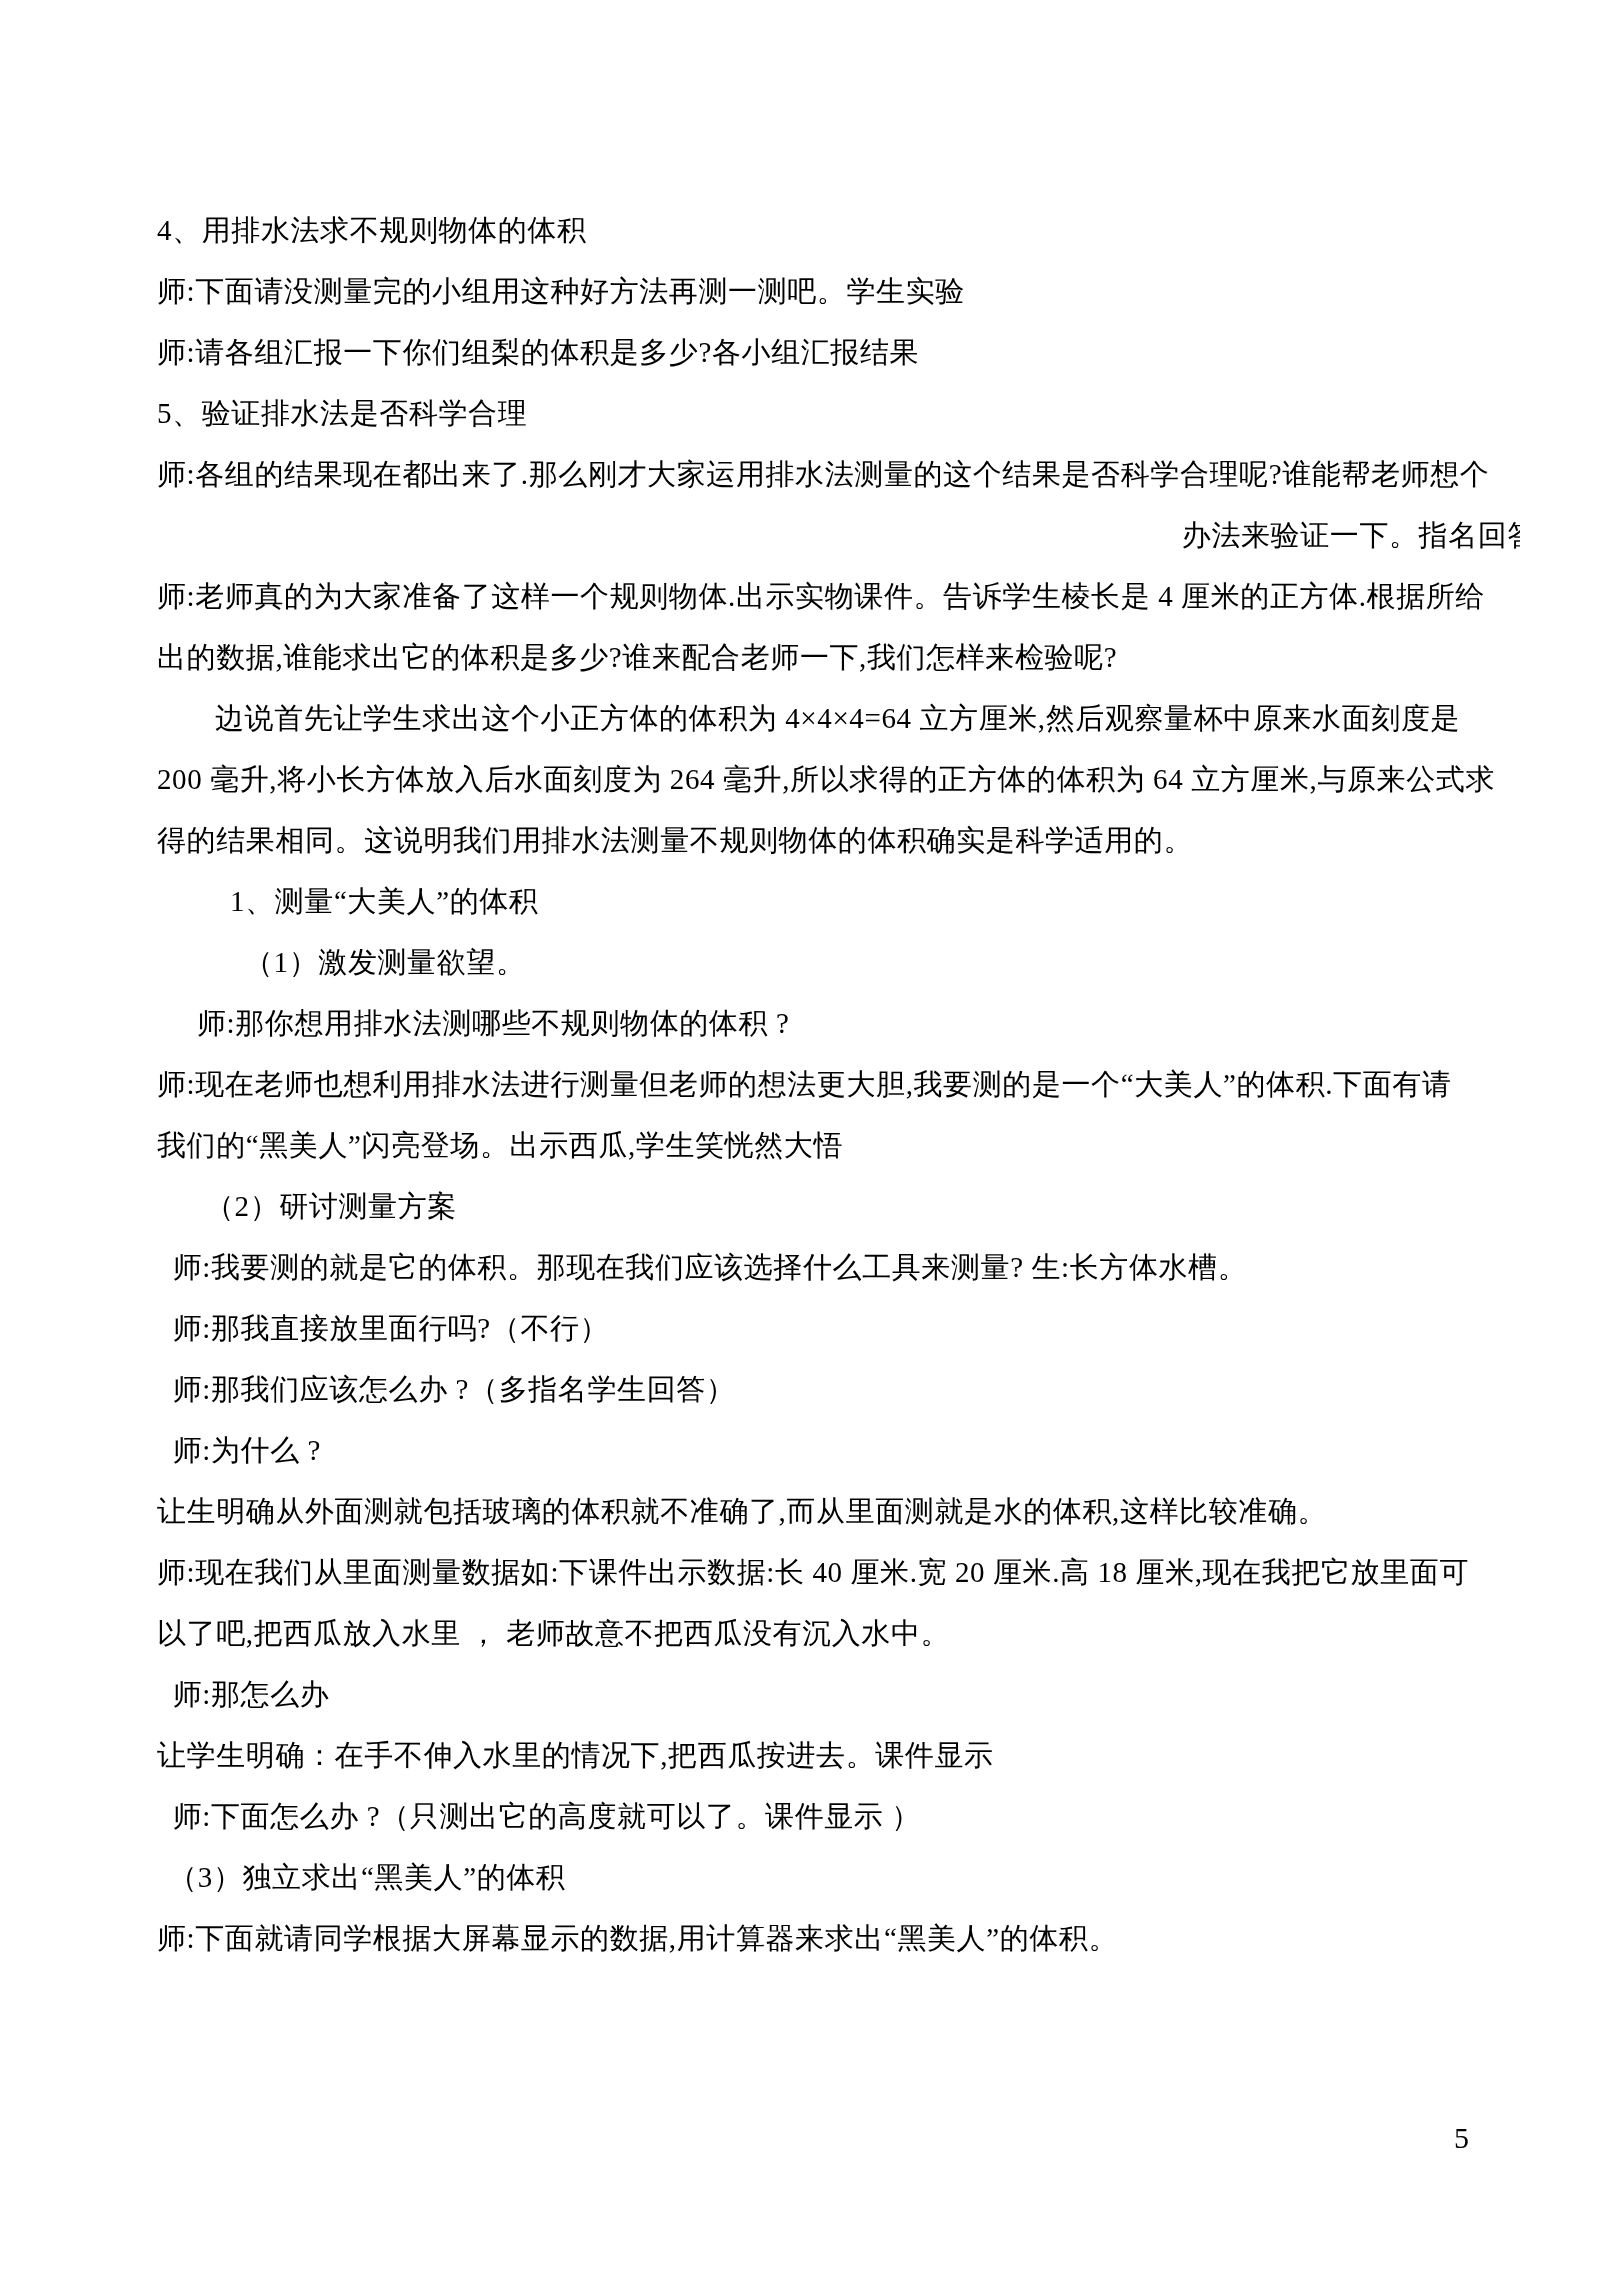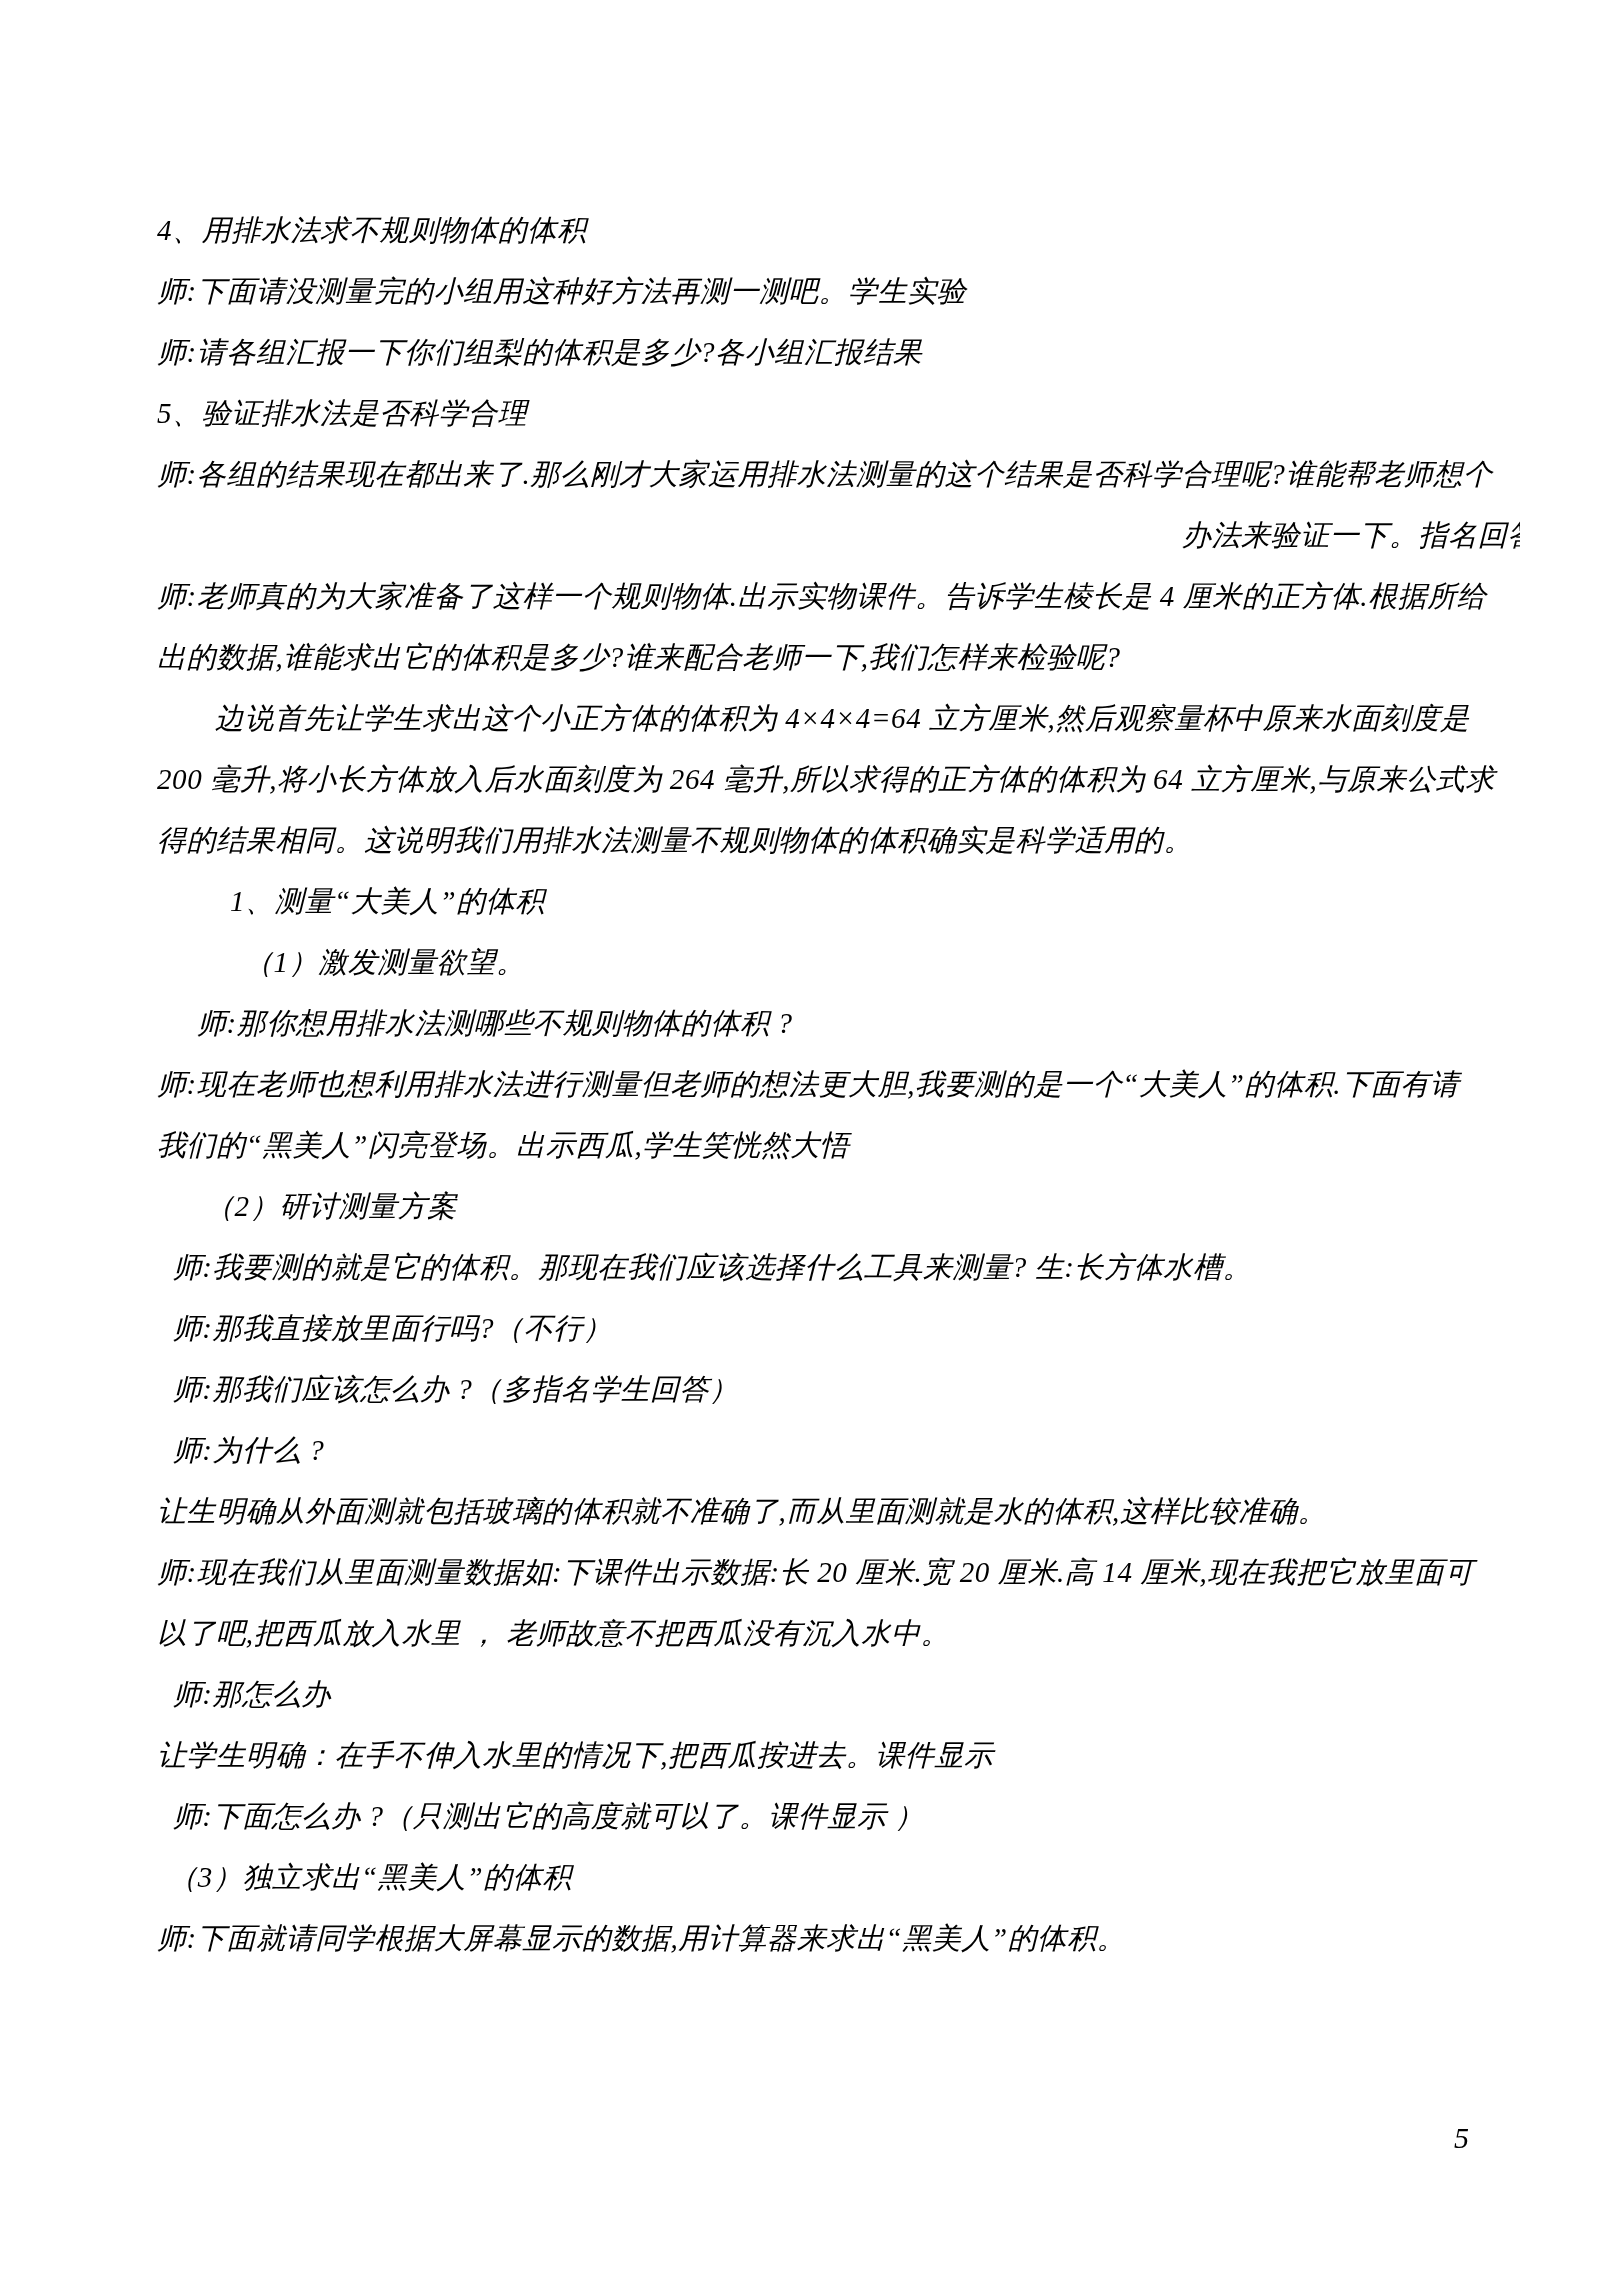--- a/index.html
+++ b/index.html
@@ -8,21 +8,20 @@
     background: #ffffff;
   }
   .page {
     position: relative;
     width: 1520px;
     height: 2295px;
     background: #ffffff;
     color: #000000;
     font-family: "Liberation Serif", "DejaVu Serif", serif;
     overflow: hidden;
-    font-style: italic;
   }
   .doc-body {
     position: absolute;
     left: 157px;
     top: 200px;
     width: 1380px;
     font-size: 29px;
     line-height: 61px;
   }
   .doc-body .line {
@@ -59,21 +58,21 @@
       <p class="line" style="text-indent: 87px;">（1）激发测量欲望。</p>
       <p class="line" style="text-indent: 0px; margin-left: 40px;">师:那你想用排水法测哪些不规则物体的体积 ?</p>
       <p class="line" style="text-indent: 0px;">师:现在老师也想利用排水法进行测量但老师的想法更大胆,我要测的是一个“大美人”的体积.下面有请</p>
       <p class="line" style="text-indent: 0px;">我们的“黑美人”闪亮登场。出示西瓜,学生笑恍然大悟</p>
       <p class="line" style="text-indent: 48px;">（2）研讨测量方案</p>
       <p class="line" style="text-indent: 15.7px;">师:我要测的就是它的体积。那现在我们应该选择什么工具来测量? 生:长方体水槽。</p>
       <p class="line" style="text-indent: 15.7px;">师:那我直接放里面行吗?（不行）</p>
       <p class="line" style="text-indent: 15.7px;">师:那我们应该怎么办 ?（多指名学生回答）</p>
       <p class="line" style="text-indent: 15.7px;">师:为什么 ?</p>
       <p class="line" style="text-indent: 0px;">让生明确从外面测就包括玻璃的体积就不准确了,而从里面测就是水的体积,这样比较准确。</p>
-      <p class="line" style="text-indent: 0px;">师:现在我们从里面测量数据如:下课件出示数据:长 20 厘米.宽 20 厘米.高 14 厘米,现在我把它放里面可</p>
+      <p class="line" style="text-indent: 0px;">师:现在我们从里面测量数据如:下课件出示数据:长 40 厘米.宽 20 厘米.高 18 厘米,现在我把它放里面可</p>
       <p class="line" style="text-indent: 0px;">以了吧,把西瓜放入水里 ， 老师故意不把西瓜没有沉入水中。</p>
       <p class="line" style="text-indent: 15.7px;">师:那怎么办</p>
       <p class="line" style="text-indent: 0px;">让学生明确：在手不伸入水里的情况下,把西瓜按进去。课件显示</p>
       <p class="line" style="text-indent: 15.7px;">师:下面怎么办 ?（只测出它的高度就可以了。课件显示 ）</p>
       <p class="line" style="text-indent: 11.2px;">（3）独立求出“黑美人”的体积</p>
       <p class="line" style="text-indent: 0px;">师:下面就请同学根据大屏幕显示的数据,用计算器来求出“黑美人”的体积。</p>
     </div>
   <div class="page-number">5</div>
 </div>
 

